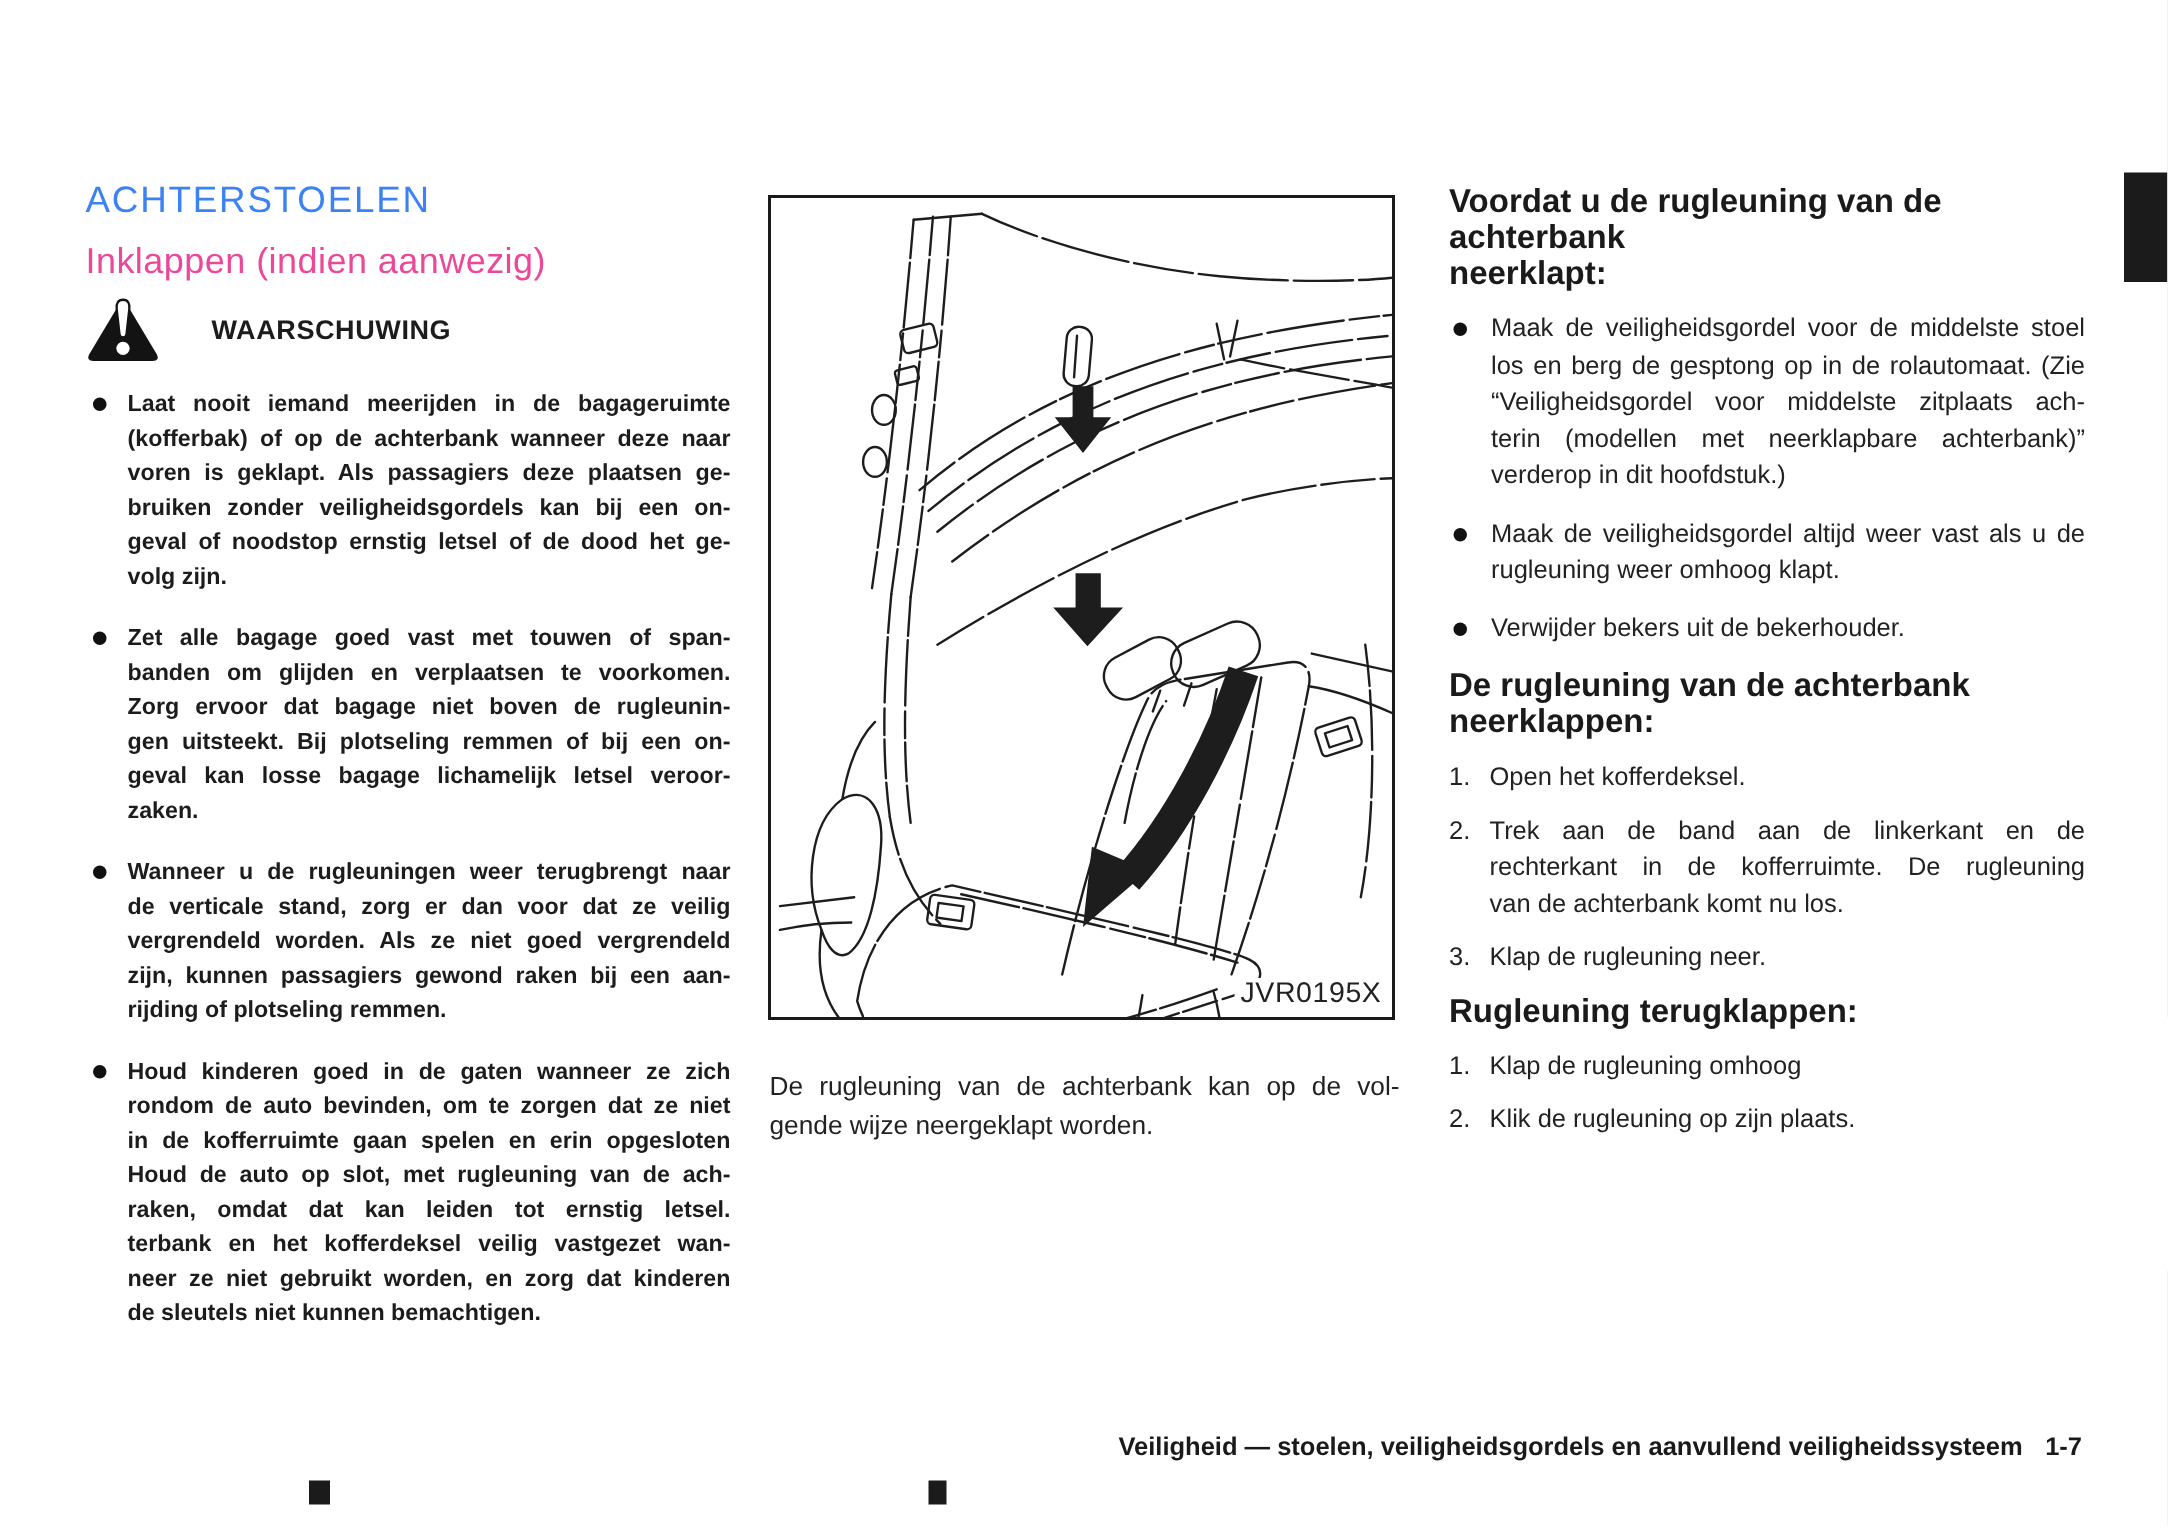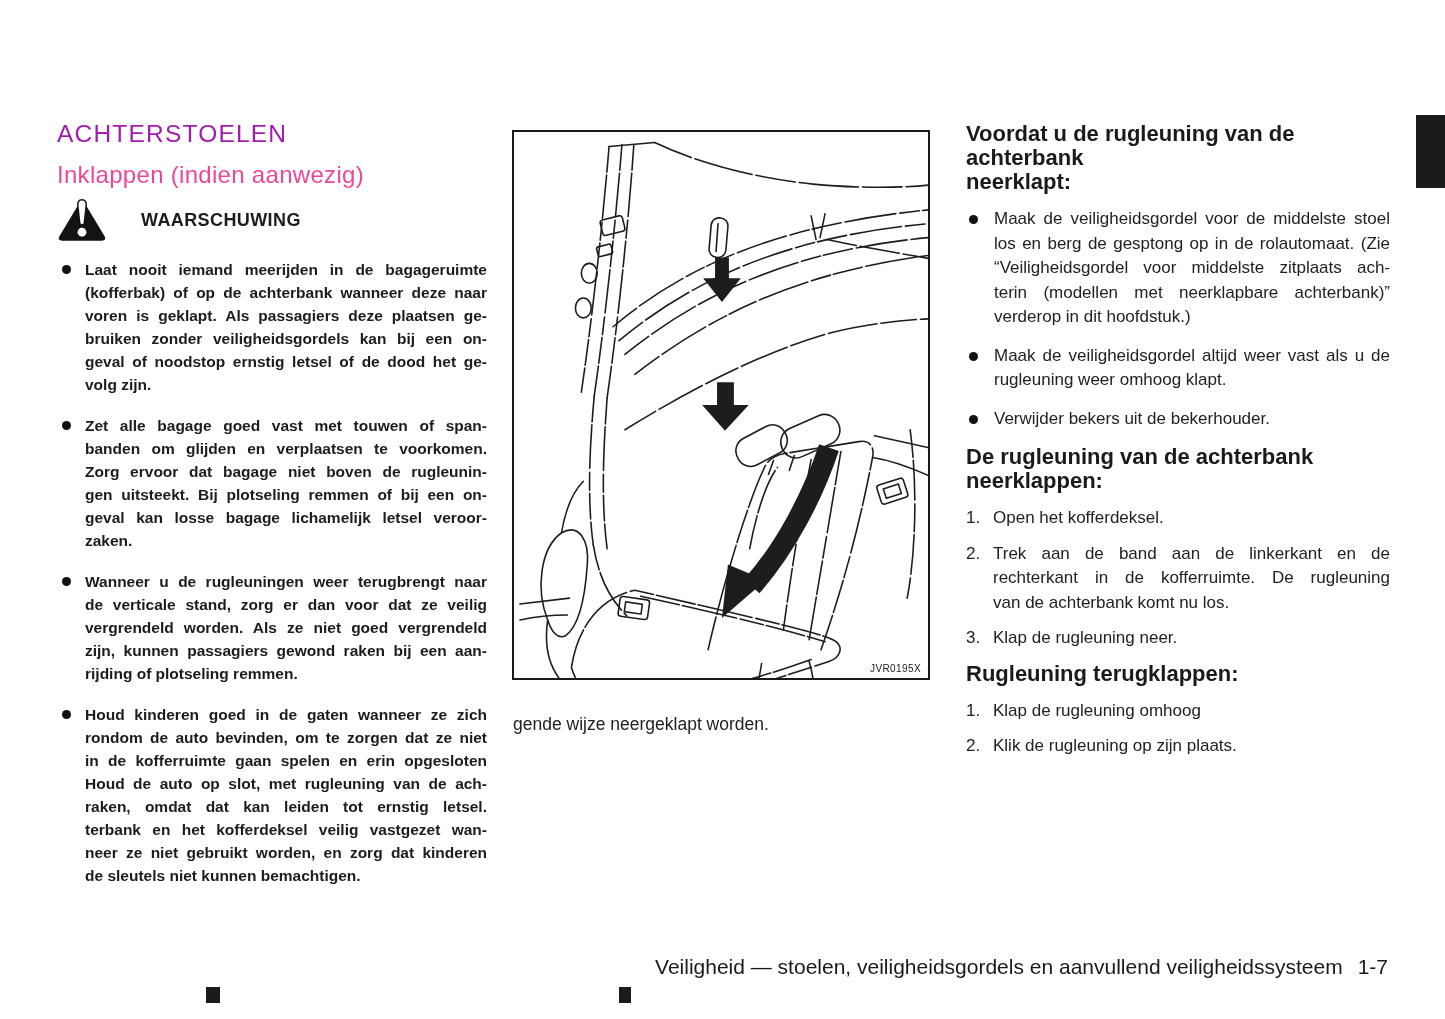--- a/index.html
+++ b/index.html
@@ -2,47 +2,47 @@
 <html><head>
 <meta charset="utf-8">
 <style>
   html,body{margin:0;padding:0;background:#e8e8e8;}
   #page{
     position:relative; width:1445px; height:1019px; background:#ffffff;
     font-family:"Liberation Sans", sans-serif; color:#1c1c1c; overflow:hidden;
   }
   
   .left-col{position:absolute; left:57px; top:121px; width:430px;}
-  .section-title{font-size:24.5px; font-weight:400; letter-spacing:1.2px; color:#a21caf; margin:0 0 13px 0; line-height:1.1;}
+  .section-title{font-size:24.5px; font-weight:400; letter-spacing:1.2px; color:#3b82f6; margin:0 0 13px 0; line-height:1.1;}
   .subsection-title{font-size:24px; font-weight:400; letter-spacing:0.3px; color:#ec4899; margin:0 0 9px 0; line-height:1.15;}
   .warn-head{display:flex; align-items:center; gap:34px; margin:2px 0 15px 0;}
   .warn-head svg{display:block;}
   .warn-label{font-size:18px; font-weight:700; letter-spacing:0.4px;}
   .warn-list .li{display:flex; margin-bottom:18px; font-weight:700; font-size:15.5px; line-height:23px;}
   .warn-list .dot{flex:none; width:9px; height:9px; border-radius:50%; background:#111; margin:7px 14px 0 5px;}
   .litext{flex:1; min-width:0;}
   .ln{text-align:justify; text-align-last:justify;}
   .ln.last{text-align-last:left;}
   
   .figure{position:absolute; left:512px; top:130px; width:418px; height:550px; border:2px solid #1a1a1a; box-sizing:border-box; background:#fff;}
   .figure svg{display:block; width:100%; height:100%;}
-  .fig-code{position:absolute; right:7px; bottom:4px; font-size:10px; letter-spacing:0.4px; color:#222; background:#fff; padding-left:4px;}
+  .fig-code{position:absolute; right:7px; bottom:4px; font-size:19px; letter-spacing:0.4px; color:#222; background:#fff; padding-left:4px;}
   .caption{position:absolute; left:513px; top:711px; width:420px; font-size:17.5px; line-height:26px; color:#222;}
   
   .right-col{position:absolute; left:966px; top:122px; width:424px; font-size:17px; line-height:24.5px; color:#222;}
   .r-h{font-weight:700; font-size:22px; line-height:24px; margin:0 0 13px 0; color:#1a1a1a;}
   .r-h .ln{text-align:left; text-align-last:left;}
   .r-list .li{display:flex; margin-bottom:14px;}
   .r-list .dot{flex:none; width:9px; height:9px; border-radius:50%; background:#111; margin:8px 16px 0 3px;}
   .num-list .li{display:flex; margin-bottom:11px;}
   .li-num{flex:none; width:27px;}
   .sect{margin:0;}
   .sect + .sect{margin-top:2px;}
   
-  .footer{position:absolute; right:57px; top:955px; display:flex; align-items:flex-start; gap:15px; font-weight:400; font-size:21px; color:#1a1a1a;}
+  .footer{position:absolute; right:57px; top:955px; display:flex; align-items:flex-start; gap:15px; font-weight:700; font-size:17px; color:#1a1a1a;}
   .tab-marker{position:absolute; left:1416px; top:115px; width:29px; height:73px; background:#1b1b1b;}
   .print-mark{position:absolute; background:#1b1b1b;}
   .pm1{left:206px; top:987px; width:14px; height:16px;}
   .pm2{left:619px; top:987px; width:12px; height:16px;}
 </style>
 </head>
 <body>
 
 <div id="page">
 
@@ -202,20 +202,21 @@
       </g>
       <g>
         <path d="M318,318 C302,366 274,420 240,458" fill="none" stroke="#1d1d1d" stroke-width="21" stroke-linecap="butt"></path>
         <polygon fill="#1d1d1d" points="216,436 254,452 210,490"></polygon>
       </g>
     </svg>
     <span class="fig-code">JVR0195X</span>
   </div>
 
   <div class="caption">
+      <div class="ln">De rugleuning van de achterbank kan op de vol-</div>
       <div class="ln last">gende wijze neergeklapt worden.</div>
     </div>
 
   <div class="right-col">
     <div class="sect">
       <div class="r-h">
           <div class="ln">Voordat u de rugleuning van de achterbank</div>
           <div class="ln last">neerklapt:</div>
         </div>
       <div class="r-list">

